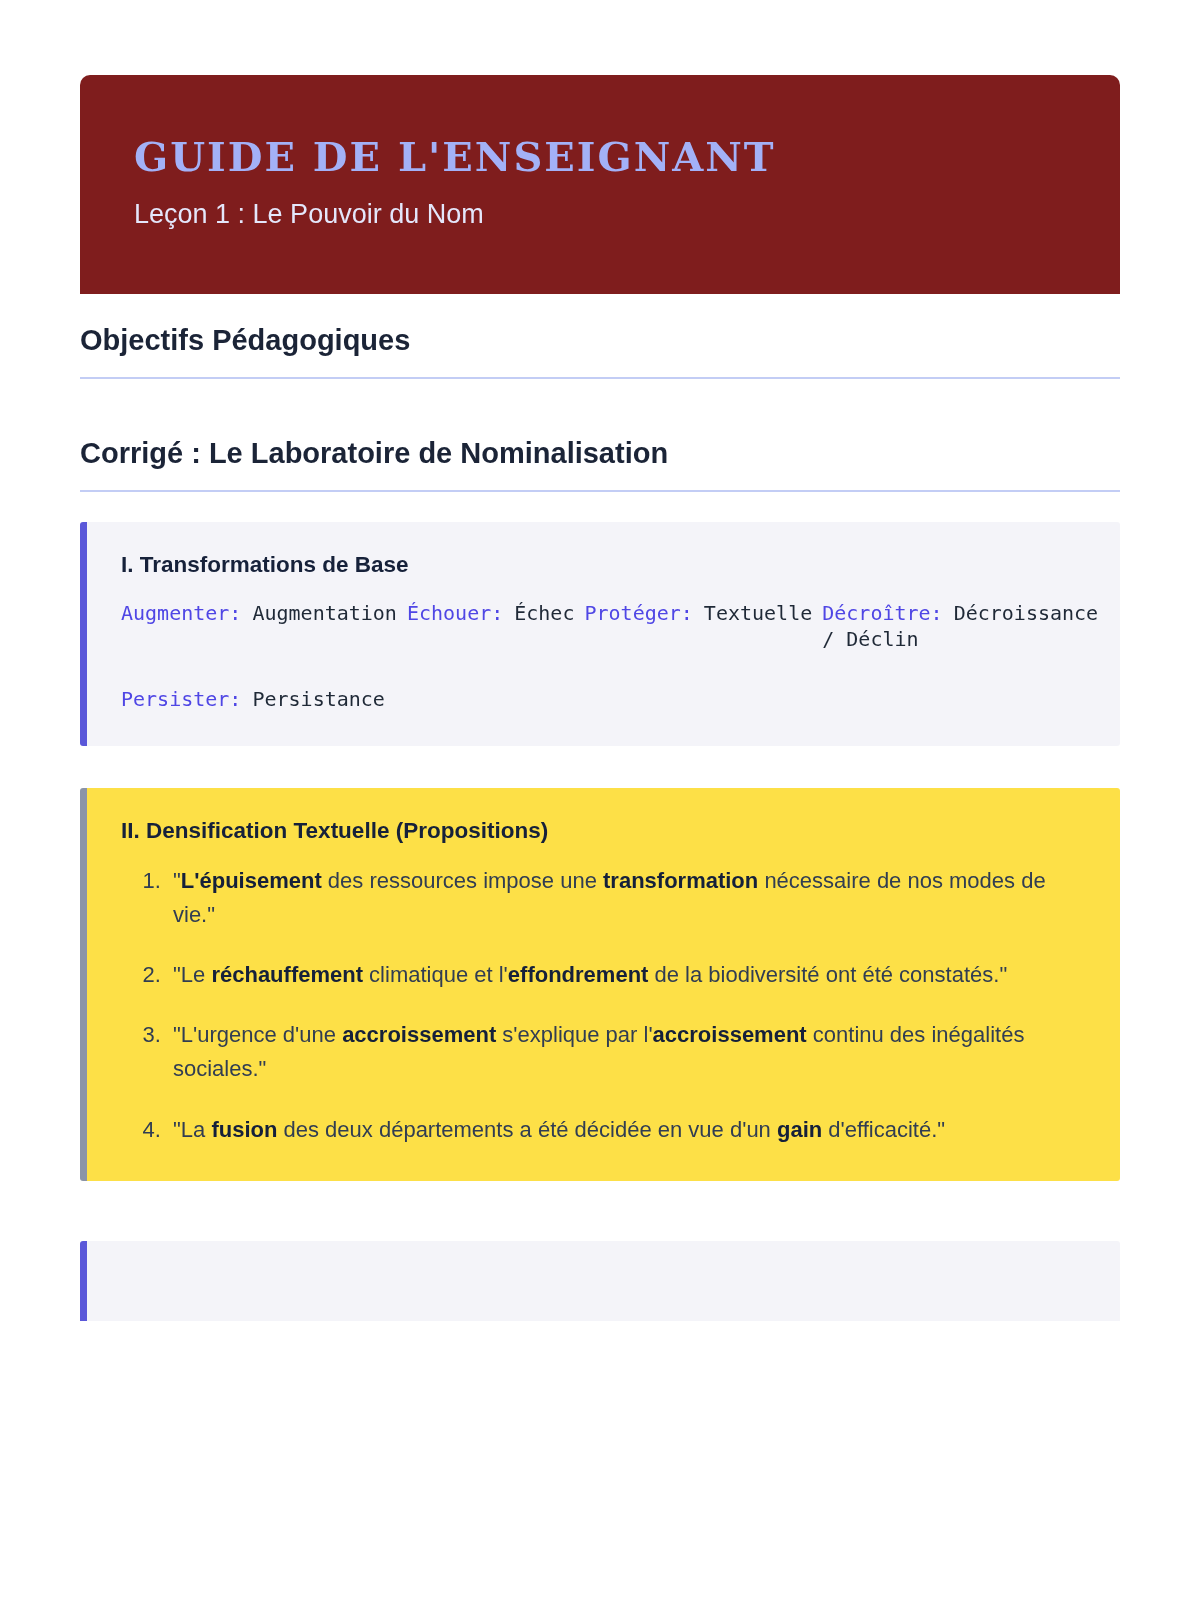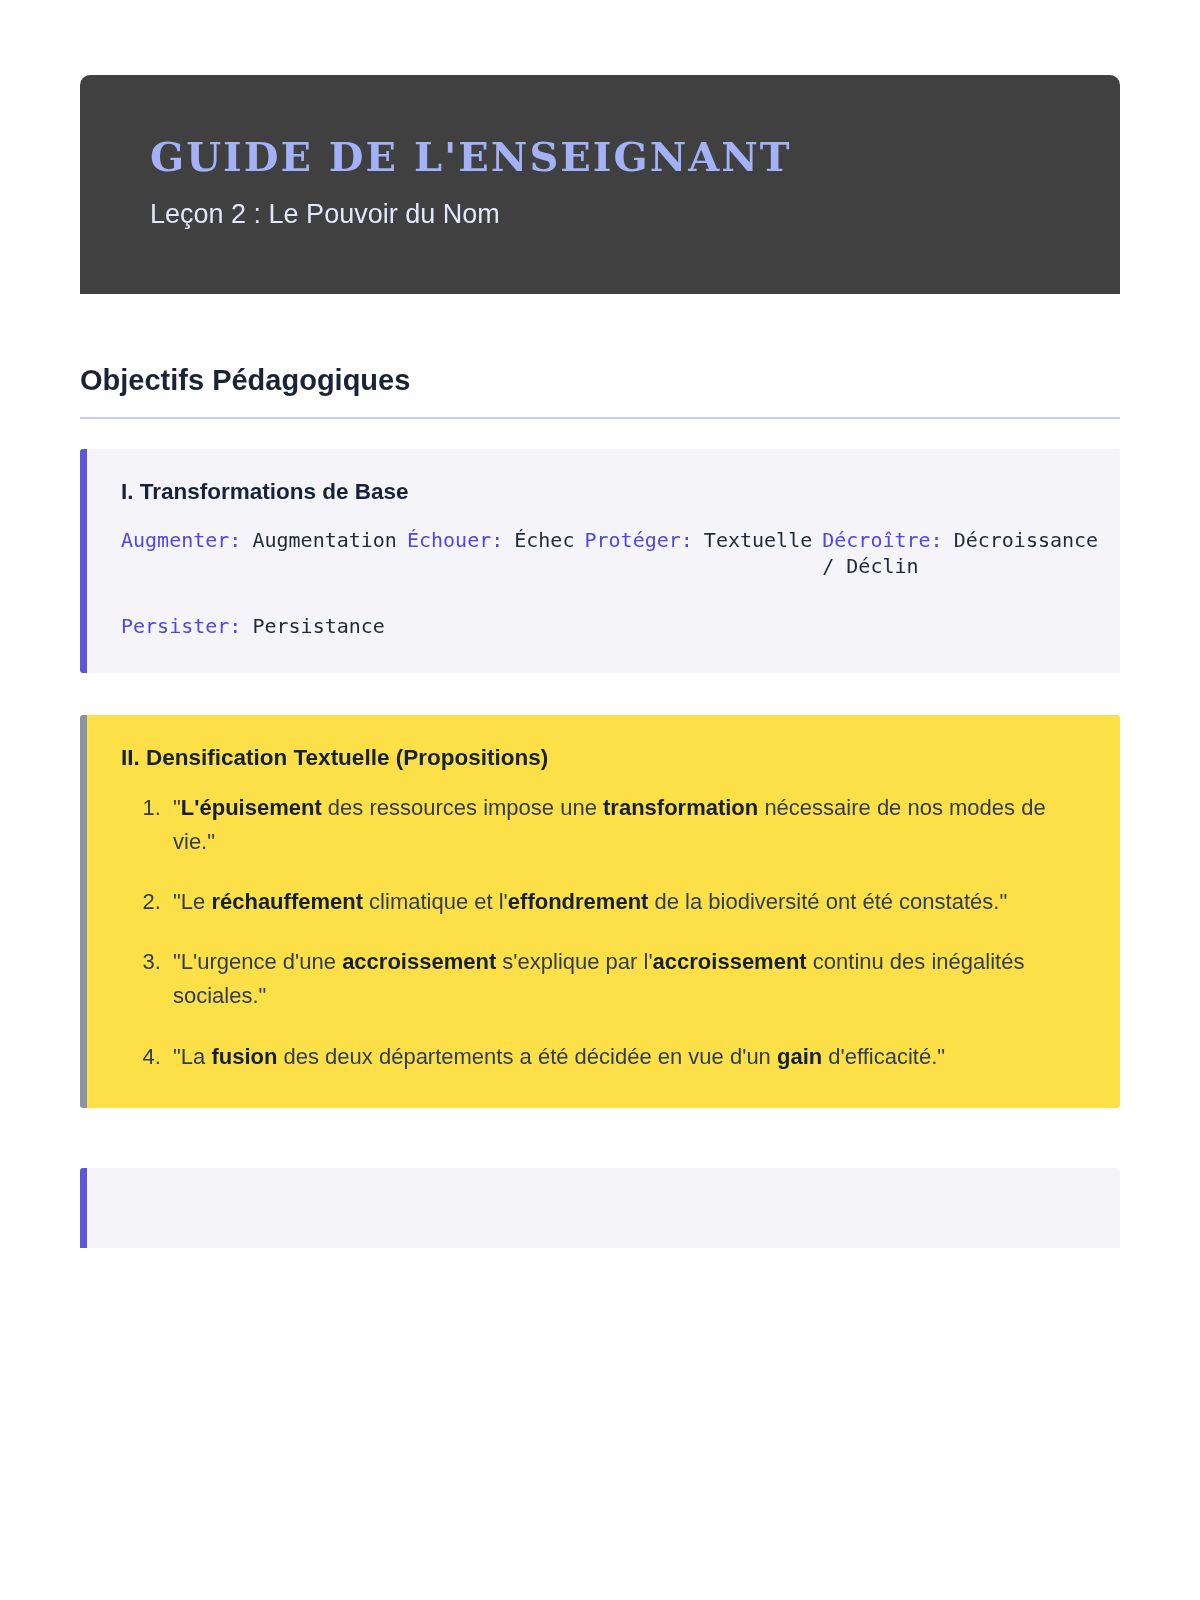--- a/index.html
+++ b/index.html
@@ -9,23 +9,23 @@
     height: 1600px;
     overflow: hidden;
     font-family: "Liberation Sans", sans-serif;
     color: #3c4759;
   }
   .page { padding: 0 80px; }
 
   
   .banner {
     margin-top: 75px;
-    background: #404040;
+    background: #7f1d1d;
     border-radius: 10px 10px 0 0;
-    padding: 58px 54px 62px 70px;
+    padding: 58px 54px 62px 54px;
   }
   .banner h1 {
     font-family: "DejaVu Serif", "Liberation Serif", serif;
     font-weight: bold;
     font-size: 40px;
     line-height: 1.2;
     letter-spacing: 2px;
     color: #a3b1f7;
   }
   .banner p {
@@ -37,21 +37,21 @@
   }
 
   
   .section-heading {
     font-size: 29px;
     font-weight: 700;
     color: #1b2437;
     padding-bottom: 20px;
     border-bottom: 2px solid #c3cdf5;
   }
-  .section-objectives .section-heading { margin-top: 70px; }
+  .section-objectives .section-heading { margin-top: 30px; }
   .section-corrige .section-heading { margin-top: 58px; }
 
   
   .bullets {
     margin-top: 34px;
     padding-left: 38px;
     list-style: disc;
   }
   .bullets li {
     font-size: 22px;
@@ -120,28 +120,29 @@
     border-radius: 3px 3px 0 0;
   }
 </style>
 </head>
 <body>
 
 <div class="page">
 
   <header class="banner">
     <h1>GUIDE DE L'ENSEIGNANT</h1>
-    <p>Leçon 2 : Le Pouvoir du Nom</p>
+    <p>Leçon 1 : Le Pouvoir du Nom</p>
   </header>
 
   <section class="section-objectives">
     <h2 class="section-heading">Objectifs Pédagogiques</h2>
   </section>
 
   <section class="section-corrige">
+    <h2 class="section-heading">Corrigé : Le Laboratoire de Nominalisation</h2>
 
     <div class="card card-indigo card-transformations">
       <h3>I. Transformations de Base</h3>
       <div class="pairs-grid">
         <div class="pair">
           <span class="term">Augmenter:</span><span class="value">Augmentation</span>
         </div>
         <div class="pair">
           <span class="term">Échouer:</span><span class="value">Échec</span>
         </div>

